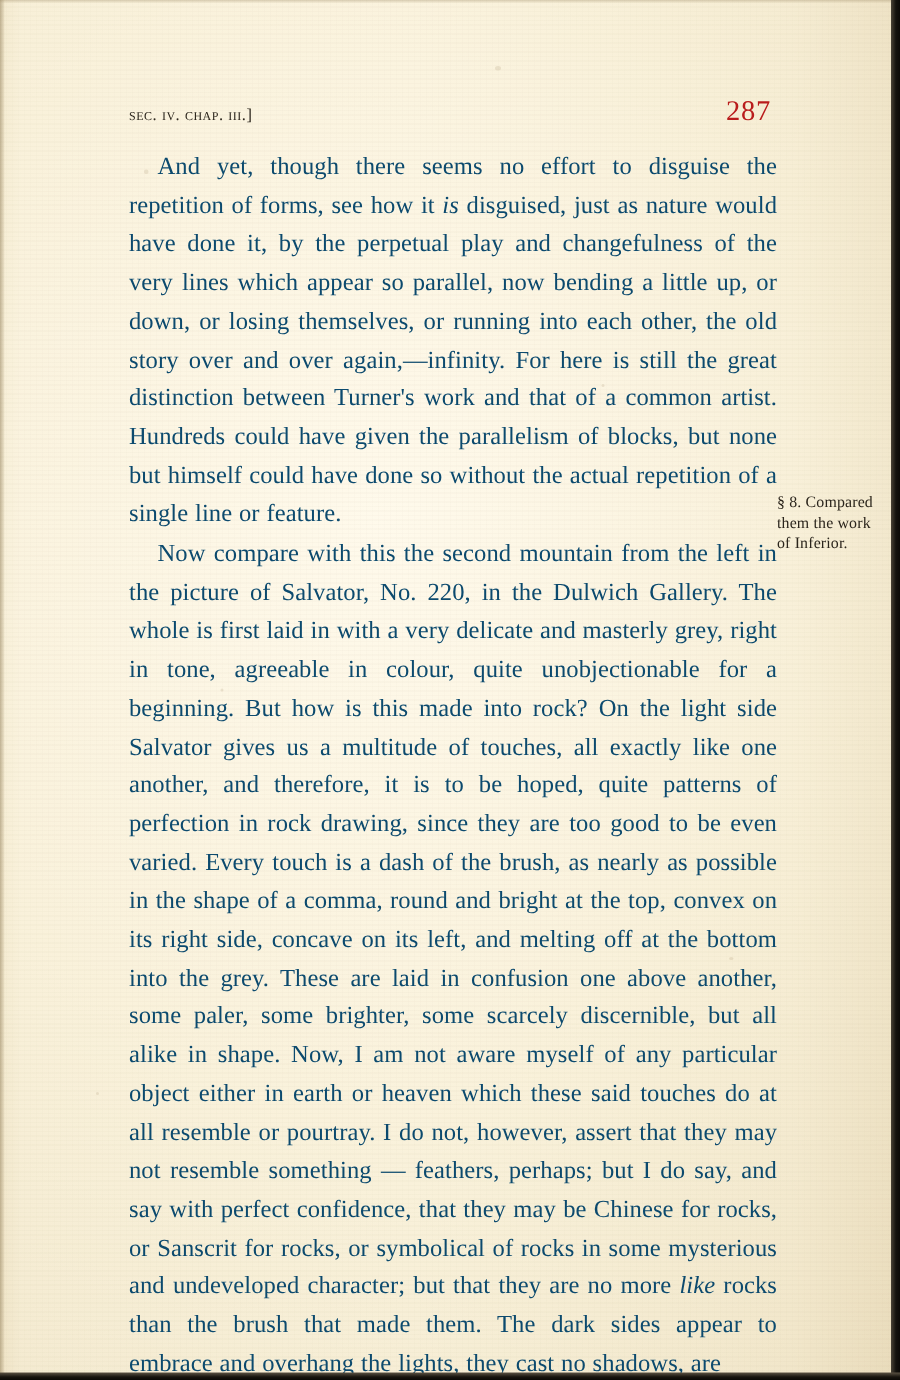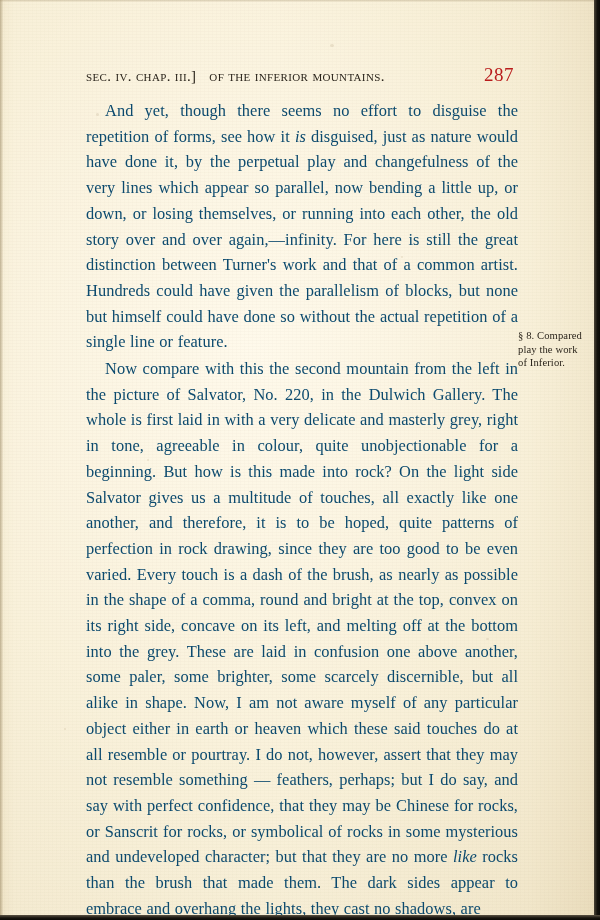--- a/index.html
+++ b/index.html
@@ -85,21 +85,21 @@
     position: absolute;
     left: 86px;
     top: 64px;
     width: 430px;
     display: flex;
     align-items: baseline;
     white-space: nowrap;
   }
   .head-sec, .head-title {
     font-variant: small-caps;
-    font-size: 15px;
+    font-size: 11px;
     letter-spacing: 0.35px;
     color: #2a241b;
   }
   .head-sec { text-transform: lowercase; }
   .head-title {
     text-transform: lowercase;
     margin-left: 13px;
   }
   .head-page {
     margin-left: auto;
@@ -163,32 +163,31 @@
   <div class="speck" style="left:401px; top:256px; width:2px; height:2px;"></div>
   <div class="speck" style="left:147px; top:459px; width:2px; height:2px;"></div>
   <div class="speck" style="left:486px; top:638px; width:3px; height:2px;"></div>
   <div class="speck" style="left:330px; top:44px;  width:4px; height:3px;"></div>
   <div class="speck" style="left:64px;  top:728px; width:2px; height:2px;"></div>
 
   <div id="content">
 
     <div class="running-head">
       <span class="head-sec">Sec. IV. Chap. III.]</span>
-      <span class="head-title">Of the Inferior Mountains.</span>
       <span class="head-page">287</span>
     </div>
 
     <div class="body-col">
       <p class="para indent">And yet, though there seems no effort to disguise the repetition of forms, see how it <span class="ital">is</span> disguised, just as nature would have done it, by the perpetual play and changefulness of the very lines which appear so parallel, now bending a little up, or down, or losing themselves, or running into each other, the old story over and over again,—infinity.  For here is still the great distinction between Turner's work and that of a common artist. Hundreds could have given the parallelism of blocks, but none but himself could have done so without the actual repetition of a single line or feature.</p>
       <p class="para indent"><span style="float: right; width: 0px; height: 0px;"></span>Now compare with this the second mountain from the left in the picture of Salvator, No. 220, in the Dulwich Gallery.  The whole is first laid in with a very delicate and masterly grey, right in tone, agreeable in colour, quite unobjectionable for a beginning. But how is this made into rock?  On the light side Salvator gives us a multitude of touches, all exactly like one another, and therefore, it is to be hoped, quite patterns of perfection in rock drawing, since they are too good to be even varied.  Every touch is a dash of the brush, as nearly as possible in the shape of a comma, round and bright at the top, convex on its right side, concave on its left, and melting off at the bottom into the grey.  These are laid in confusion one above another, some paler, some brighter, some scarcely discernible, but all alike in shape.  Now, I am not aware myself of any particular object either in earth or heaven which these said touches do at all resemble or pourtray.  I do not, however, assert that they may not resemble something — feathers, perhaps; but I do say, and say with perfect confidence, that they may be Chinese for rocks, or Sanscrit for rocks, or symbolical of rocks in some mysterious and undeveloped character; but that they are no more <span class="ital">like</span> rocks than the brush that made them.  The dark sides appear to embrace and overhang the lights, they cast no shadows, are</p>
     </div>
 
     <div class="margin-note">
       <span class="mn-line">§ 8. Compared</span>
-      <span class="mn-line">play the work</span>
+      <span class="mn-line">them the work</span>
       <span class="mn-line">of Inferior.</span>
     </div>
 
   </div>
 
   <div id="edge-left"></div>
   <div id="edge-top"></div>
   <div id="edge-right"></div>
   <div id="edge-bottom"></div>
 

